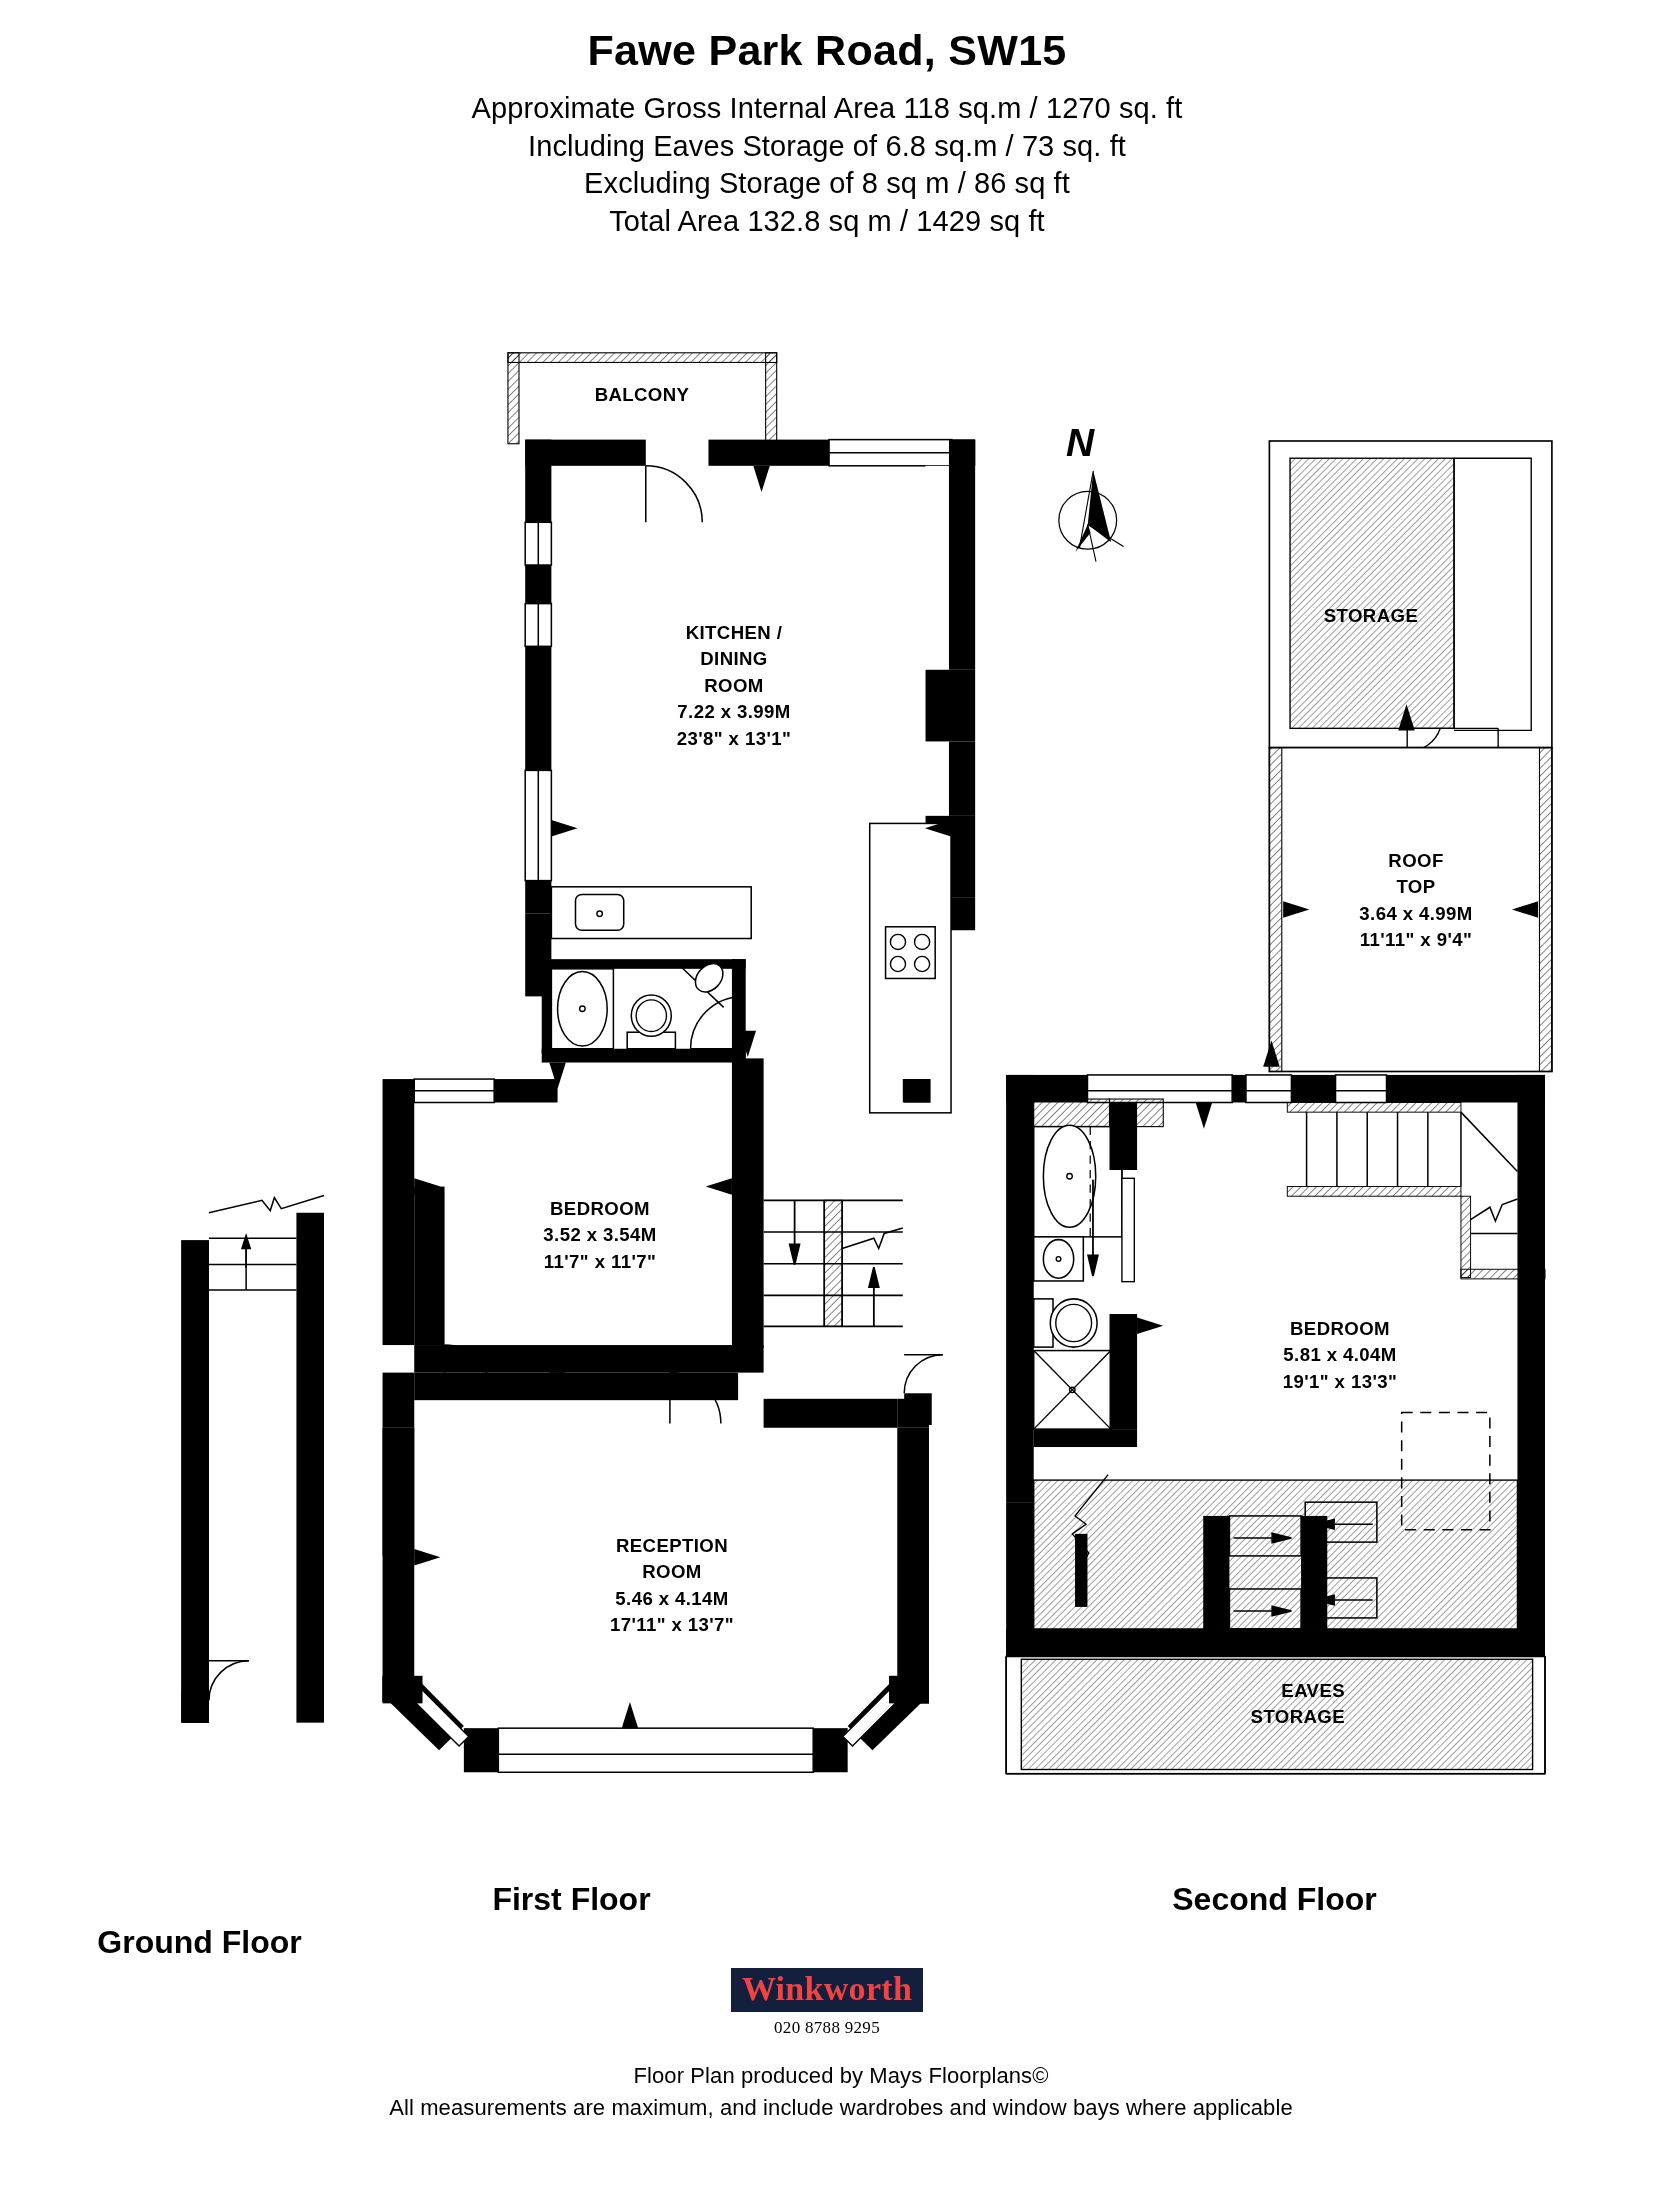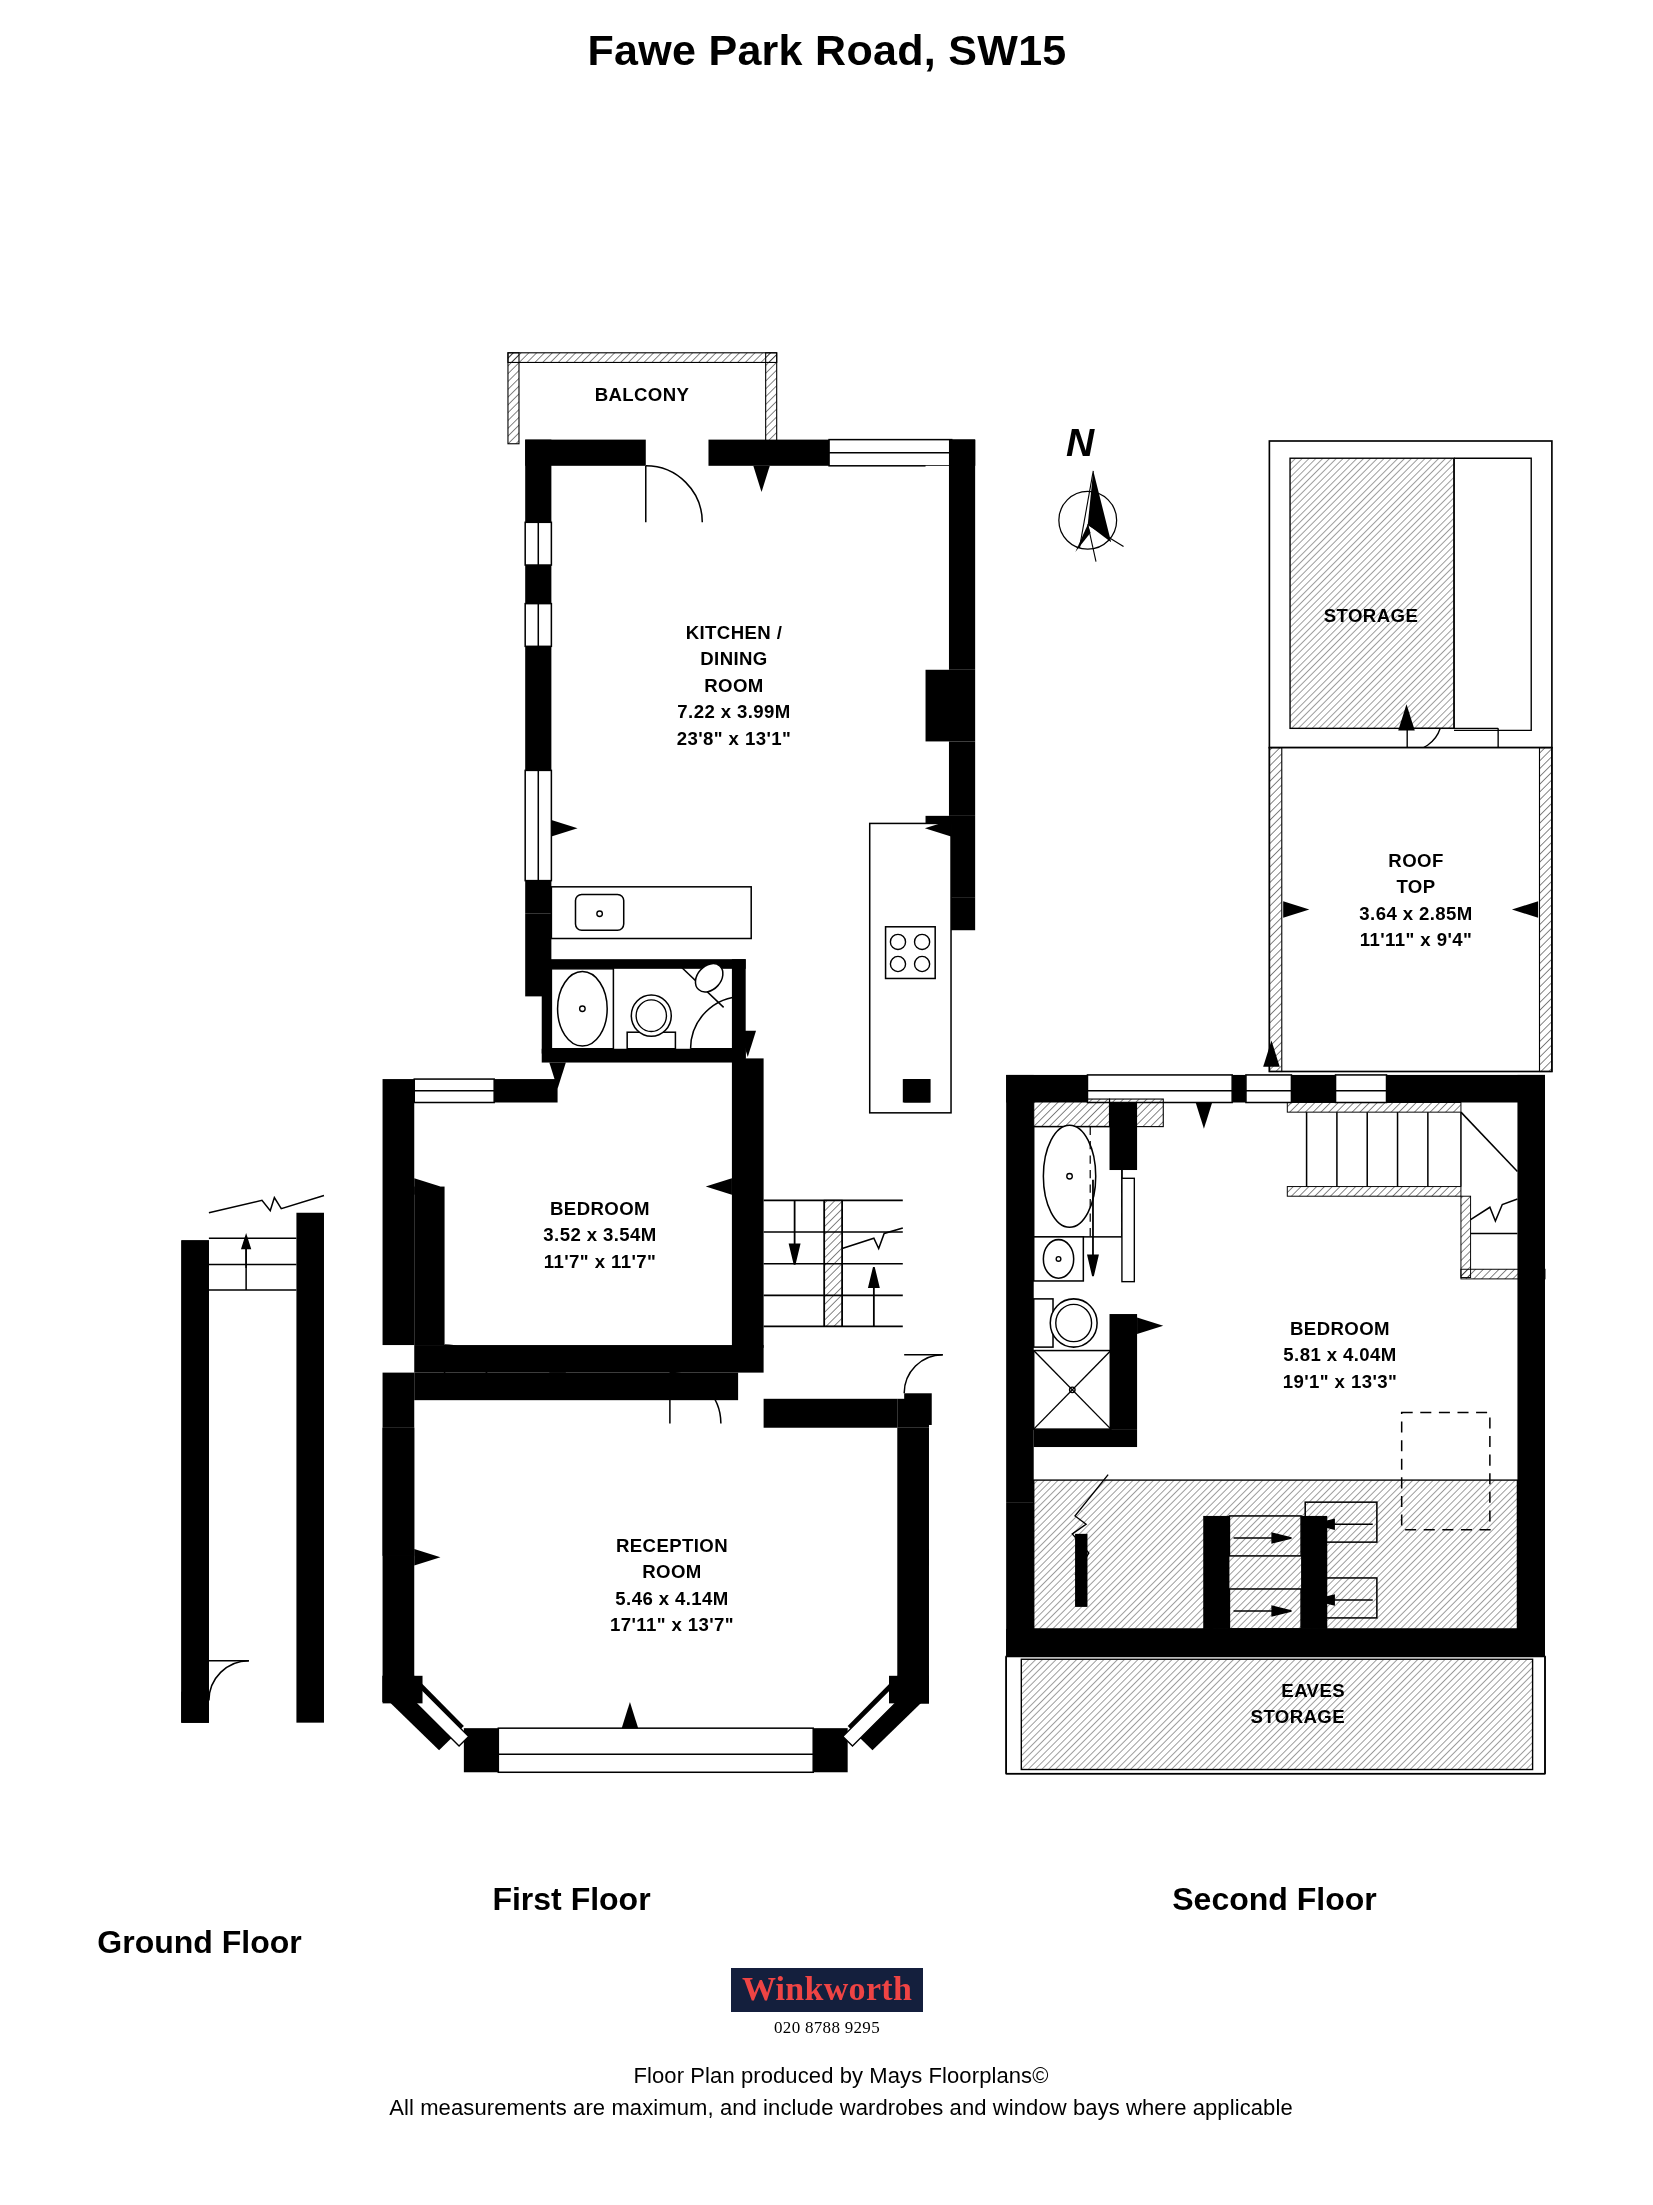--- a/index.html
+++ b/index.html
@@ -119,20 +119,26 @@
     font-weight: bold;
     font-style: italic;
     font-family: "Liberation Sans", sans-serif;
   }
 </style>
 </head>
 <body>
 
 <div id="header">
   <div id="plan-title">Fawe Park Road, SW15</div>
+  <div id="area-lines">
+    <div class="area-line">Approximate Gross Internal Area 118 sq.m  /  1270 sq. ft</div>
+    <div class="area-line">Including Eaves Storage of 6.8 sq.m  /  73 sq. ft</div>
+    <div class="area-line">Excluding Storage of 8 sq m / 86 sq ft</div>
+    <div class="area-line">Total Area 132.8 sq m / 1429 sq ft</div>
+  </div>
 </div>
 
 <svg id="plan-canvas" viewBox="0 0 2400 3200" xmlns="http://www.w3.org/2000/svg">
   <defs>
 
     <pattern id="hatchDiag" width="7" height="7" patternUnits="userSpaceOnUse" patternTransform="rotate(45)">
       <line x1="0" y1="0" x2="0" y2="7" stroke="#000000" stroke-width="1.1"></line>
     </pattern>
 
     <pattern id="hatchWall" width="8" height="8" patternUnits="userSpaceOnUse" patternTransform="rotate(45)">
@@ -565,21 +571,21 @@
   <div class="dim">17'11" x 13'7"</div>
 </div>
 
 <div class="room-label" style="left:1302px; top:603px; width:138px;">
   <div>STORAGE</div>
 </div>
 
 <div class="room-label" style="left:1323px; top:848px; width:186px;">
   <div>ROOF</div>
   <div>TOP</div>
-  <div class="dim">3.64 x 2.85M</div>
+  <div class="dim">3.64 x 4.99M</div>
   <div class="dim">11'11" x 9'4"</div>
 </div>
 
 <div class="room-label" style="left:1247px; top:1316px; width:186px;">
   <div>BEDROOM</div>
   <div class="dim">5.81 x 4.04M</div>
   <div class="dim">19'1" x 13'3"</div>
 </div>
 
 <div class="room-label" style="left:1173px; top:1678px; width:172px;text-align:right;">

